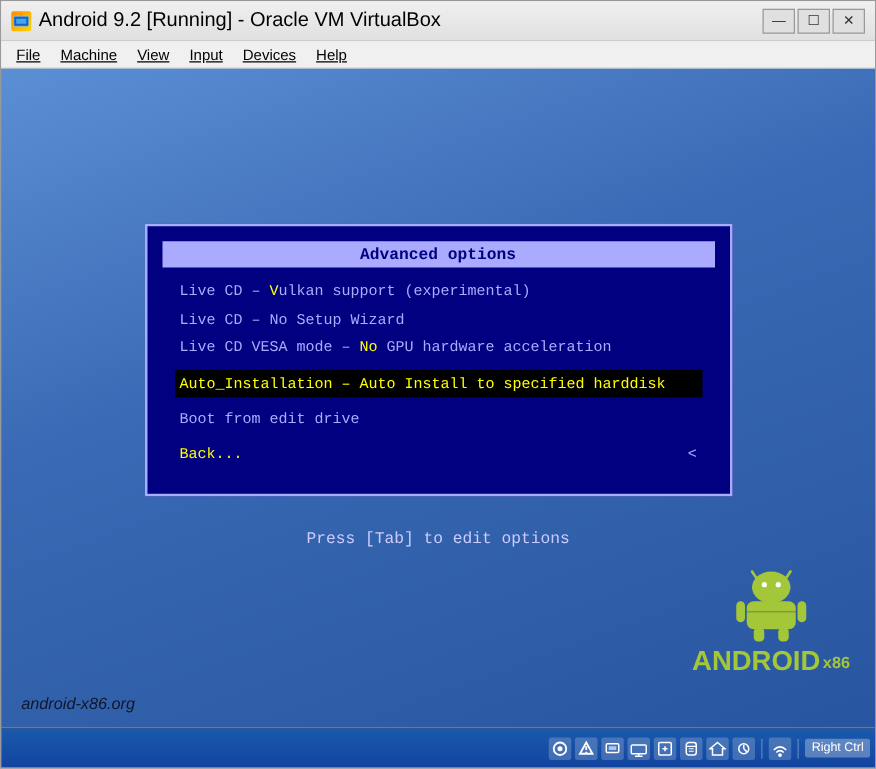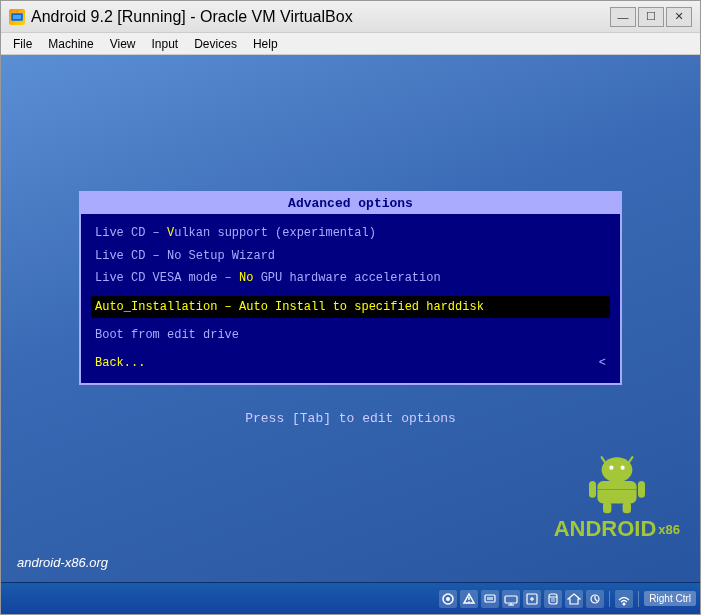--- a/index.html
+++ b/index.html
@@ -69,20 +69,21 @@
     }
 
     
     .menu-bar {
       background: #f0f0f0;
       height: 22px;
       display: flex;
       align-items: center;
       padding: 0 4px;
       border-bottom: 1px solid #ccc;
+      text-decoration: underline;
     }
 
     .menu-item {
       padding: 2px 8px;
       font-size: 12px;
       cursor: pointer;
       color: #000;
     }
 
     
@@ -110,22 +111,22 @@
       display: flex;
       flex-direction: column;
       align-items: center;
       width: 100%;
       margin-top: -20px;
     }
 
     .boot-menu-box {
       background: #000080;
       border: 2px solid #aaaaff;
-      width: 543px;
-      padding: 0;
+      width: 470px;
+      padding: 12px;
     }
 
     .boot-menu-title {
       background: #aaaaff;
       color: #000080;
       text-align: center;
       font-family: 'Courier New', monospace;
       font-size: 13px;
       font-weight: bold;
       padding: 3px 0;
@@ -192,21 +193,21 @@
       width: 70px;
       height: 70px;
     }
 
     
     .website-text {
       position: absolute;
       bottom: 12px;
       left: 16px;
       z-index: 3;
-      color: #ffffff;
+      color: #0f172a;
       font-family: Arial, sans-serif;
       font-size: 13px;
       font-style: italic;
     }
 
     
     .taskbar {
       height: 32px;
       background: linear-gradient(to bottom, #1a5aab, #1244a0);
       display: flex;

